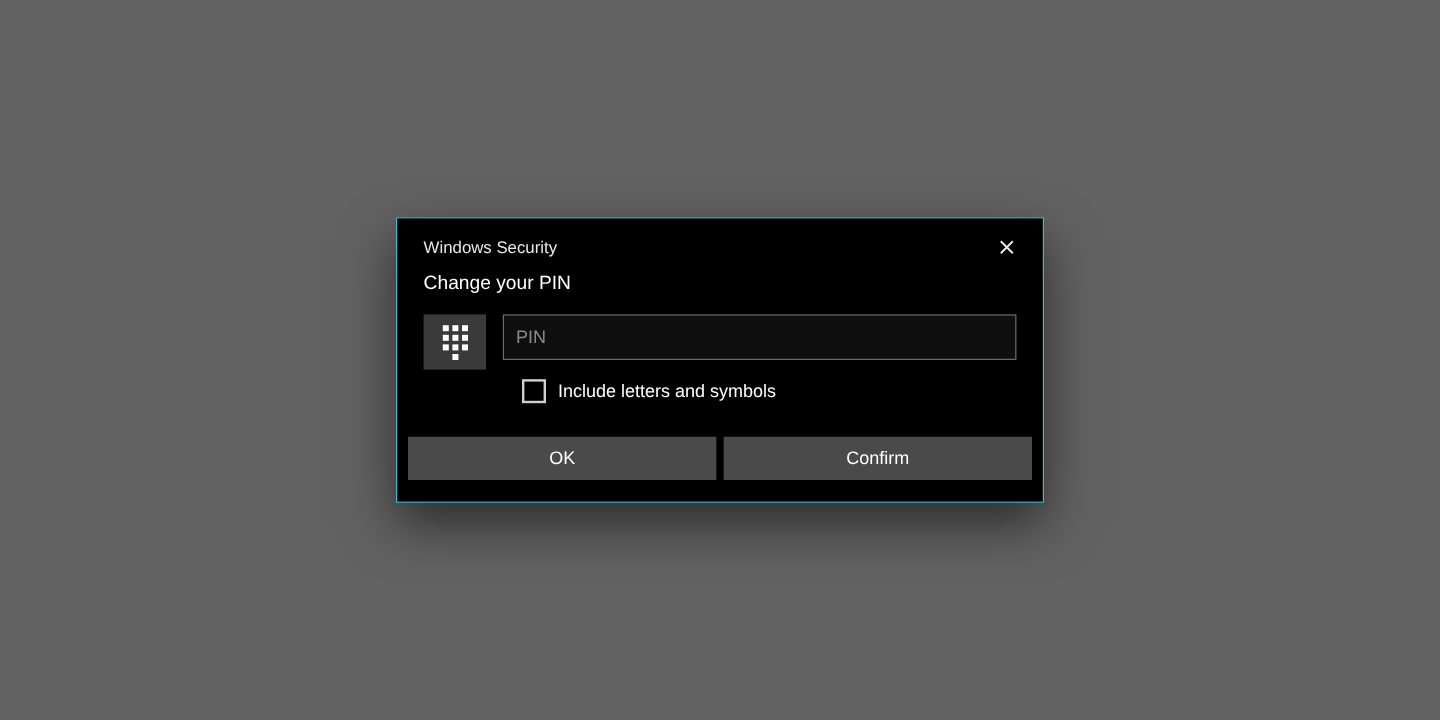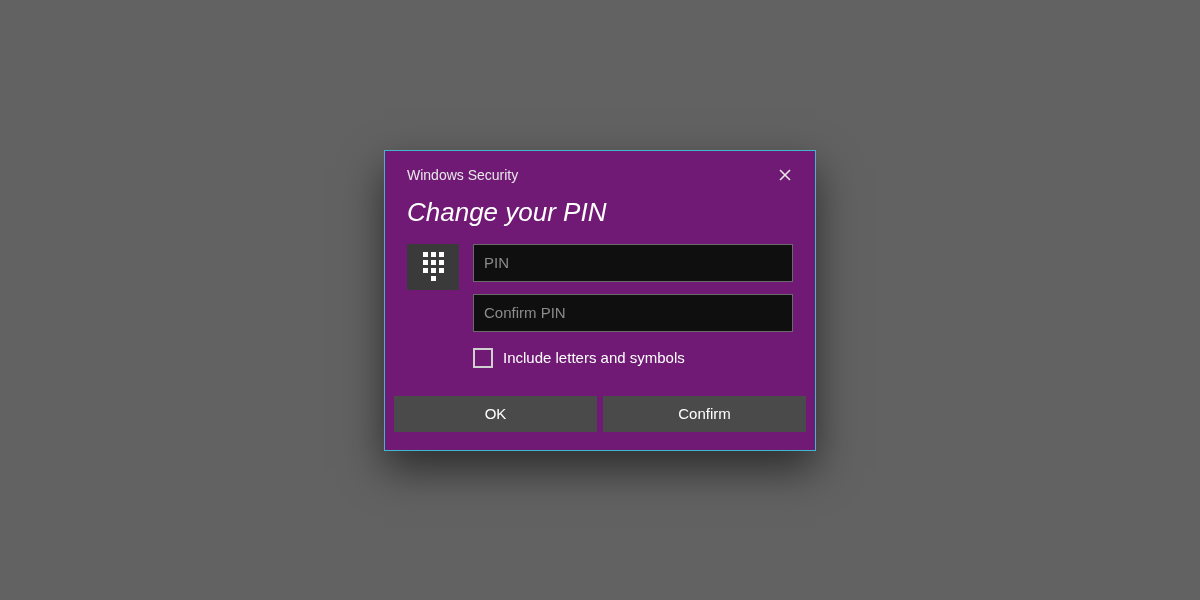--- a/index.html
+++ b/index.html
@@ -11,22 +11,22 @@
       width: 1200px;
       height: 600px;
       background: #626262;
       font-family: "Segoe UI", Arial, sans-serif;
       display: flex;
       align-items: center;
       justify-content: center;
       overflow: hidden;
     }
     .dialog {
-      width: 432px;
-      background: #701a75;
+      width: 540px;
+      background: #000000;
       border: 1px solid #3fb7cc;
       box-shadow: 0 18px 40px rgba(0,0,0,0.55);
       position: relative;
       padding-bottom: 18px;
     }
     .titlebar {
       display: flex;
       align-items: center;
       justify-content: space-between;
       padding: 10px 14px 2px 22px;
@@ -46,24 +46,23 @@
       cursor: pointer;
     }
     .close-btn svg {
       width: 12px;
       height: 12px;
       stroke: #e8e8e8;
       stroke-width: 1.6;
     }
     .heading {
       color: #ffffff;
-      font-size: 26px;
+      font-size: 16px;
       font-weight: 400;
       padding: 6px 22px 16px 22px;
-      font-style: italic;
     }
     .form-row {
       display: flex;
       align-items: flex-start;
       padding: 0 22px;
       gap: 14px;
     }
     .keypad-icon {
       width: 52px;
       height: 46px;
@@ -106,20 +105,21 @@
     }
     .pin-input::placeholder {
       color: #8b8b8b;
     }
     .checkbox-row {
       display: flex;
       align-items: center;
       gap: 10px;
       margin-top: 4px;
       margin-bottom: 28px;
+      margin-left: 16px;
     }
     .checkbox {
       width: 20px;
       height: 20px;
       border: 2px solid #d0d0d0;
       background: transparent;
       cursor: pointer;
       flex: none;
     }
     .checkbox-label {
@@ -172,21 +172,20 @@
           <div class="keypad-dot"></div>
           <div class="keypad-dot"></div>
         <div class="keypad-dot hidden"></div>
           <div class="keypad-dot"></div>
           <div class="keypad-dot hidden"></div>
       </div>
     </div>
 
     <div class="fields">
       <input type="password" class="pin-input" placeholder="PIN" style="">
-      <input type="password" class="pin-input" placeholder="Confirm PIN" style="">
 
       <div class="checkbox-row">
         <div class="checkbox"></div>
         <span class="checkbox-label">Include letters and symbols</span>
       </div>
     </div>
   </div>
 
   <div class="button-row">
     <button class="dlg-btn">OK</button>

